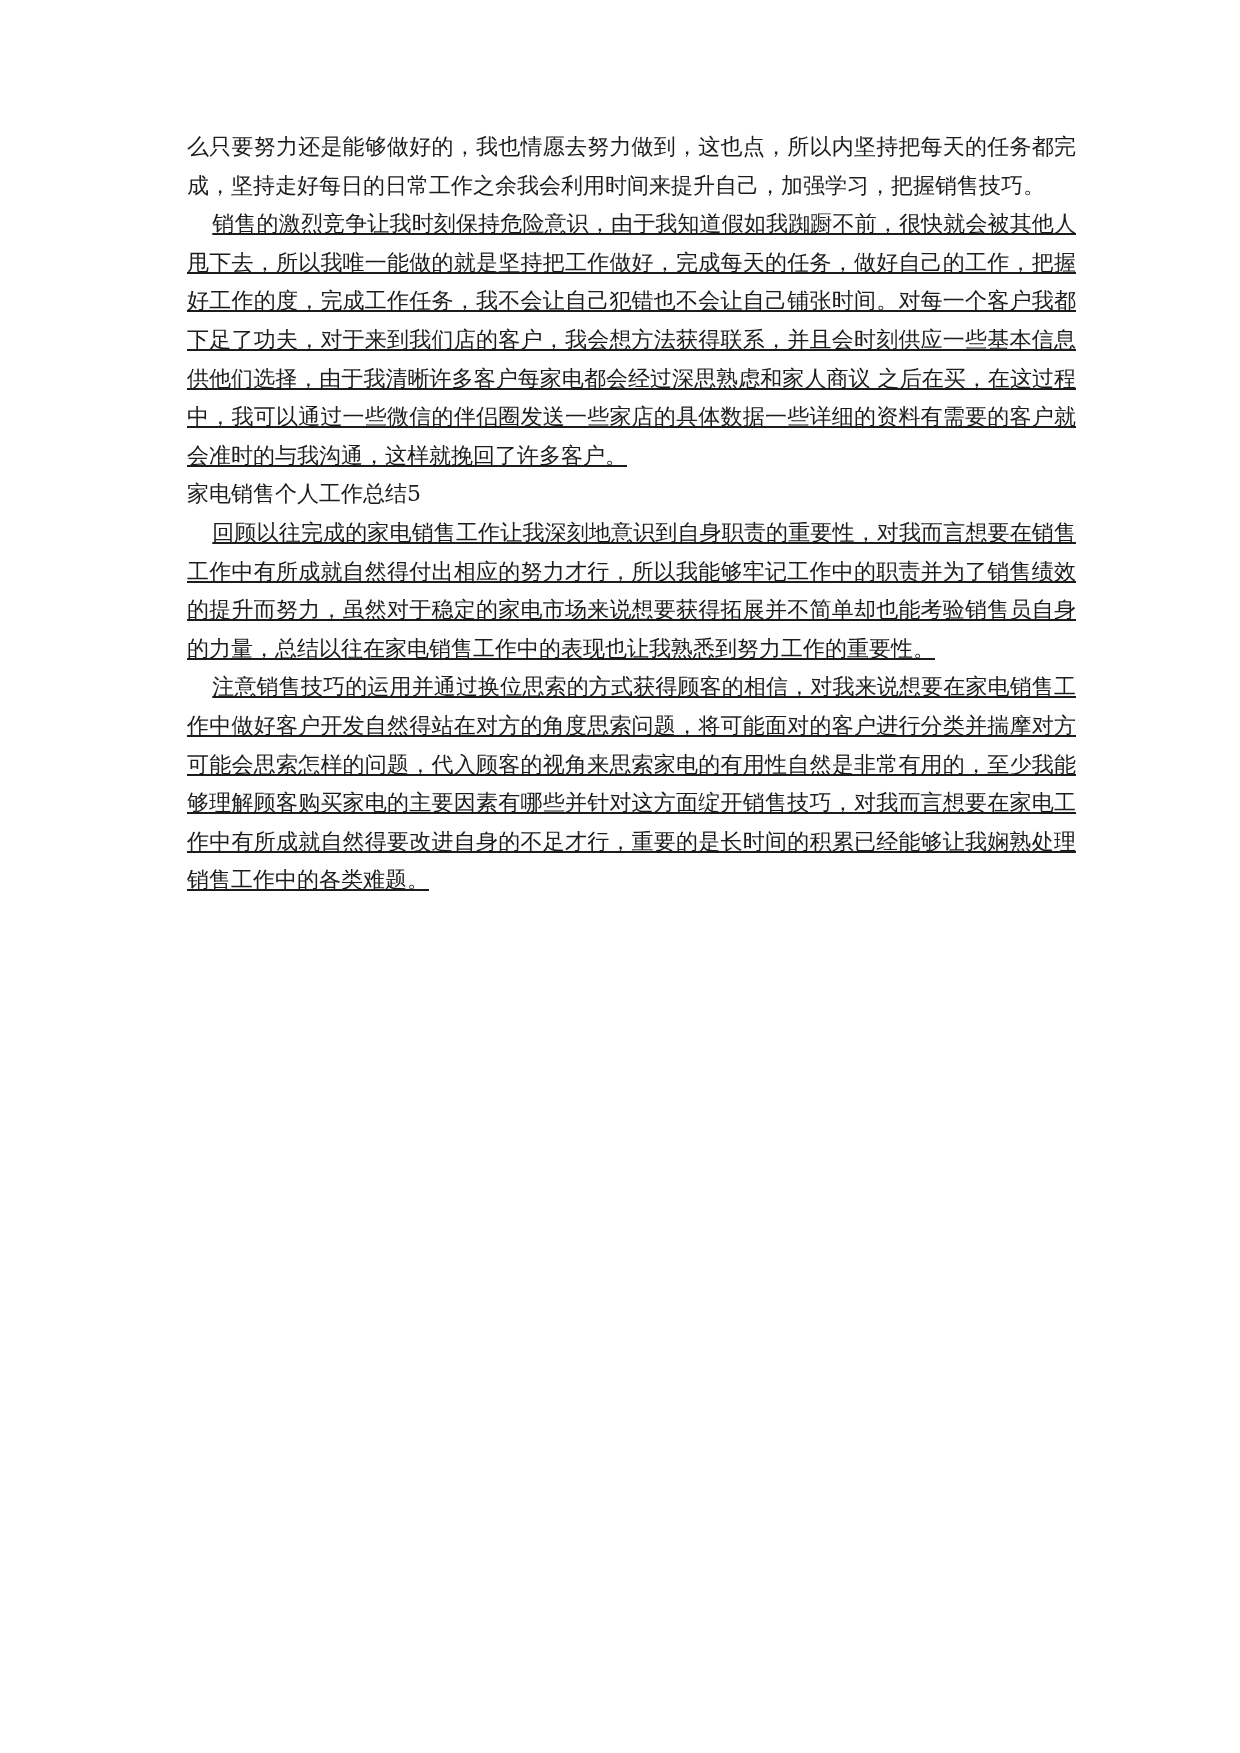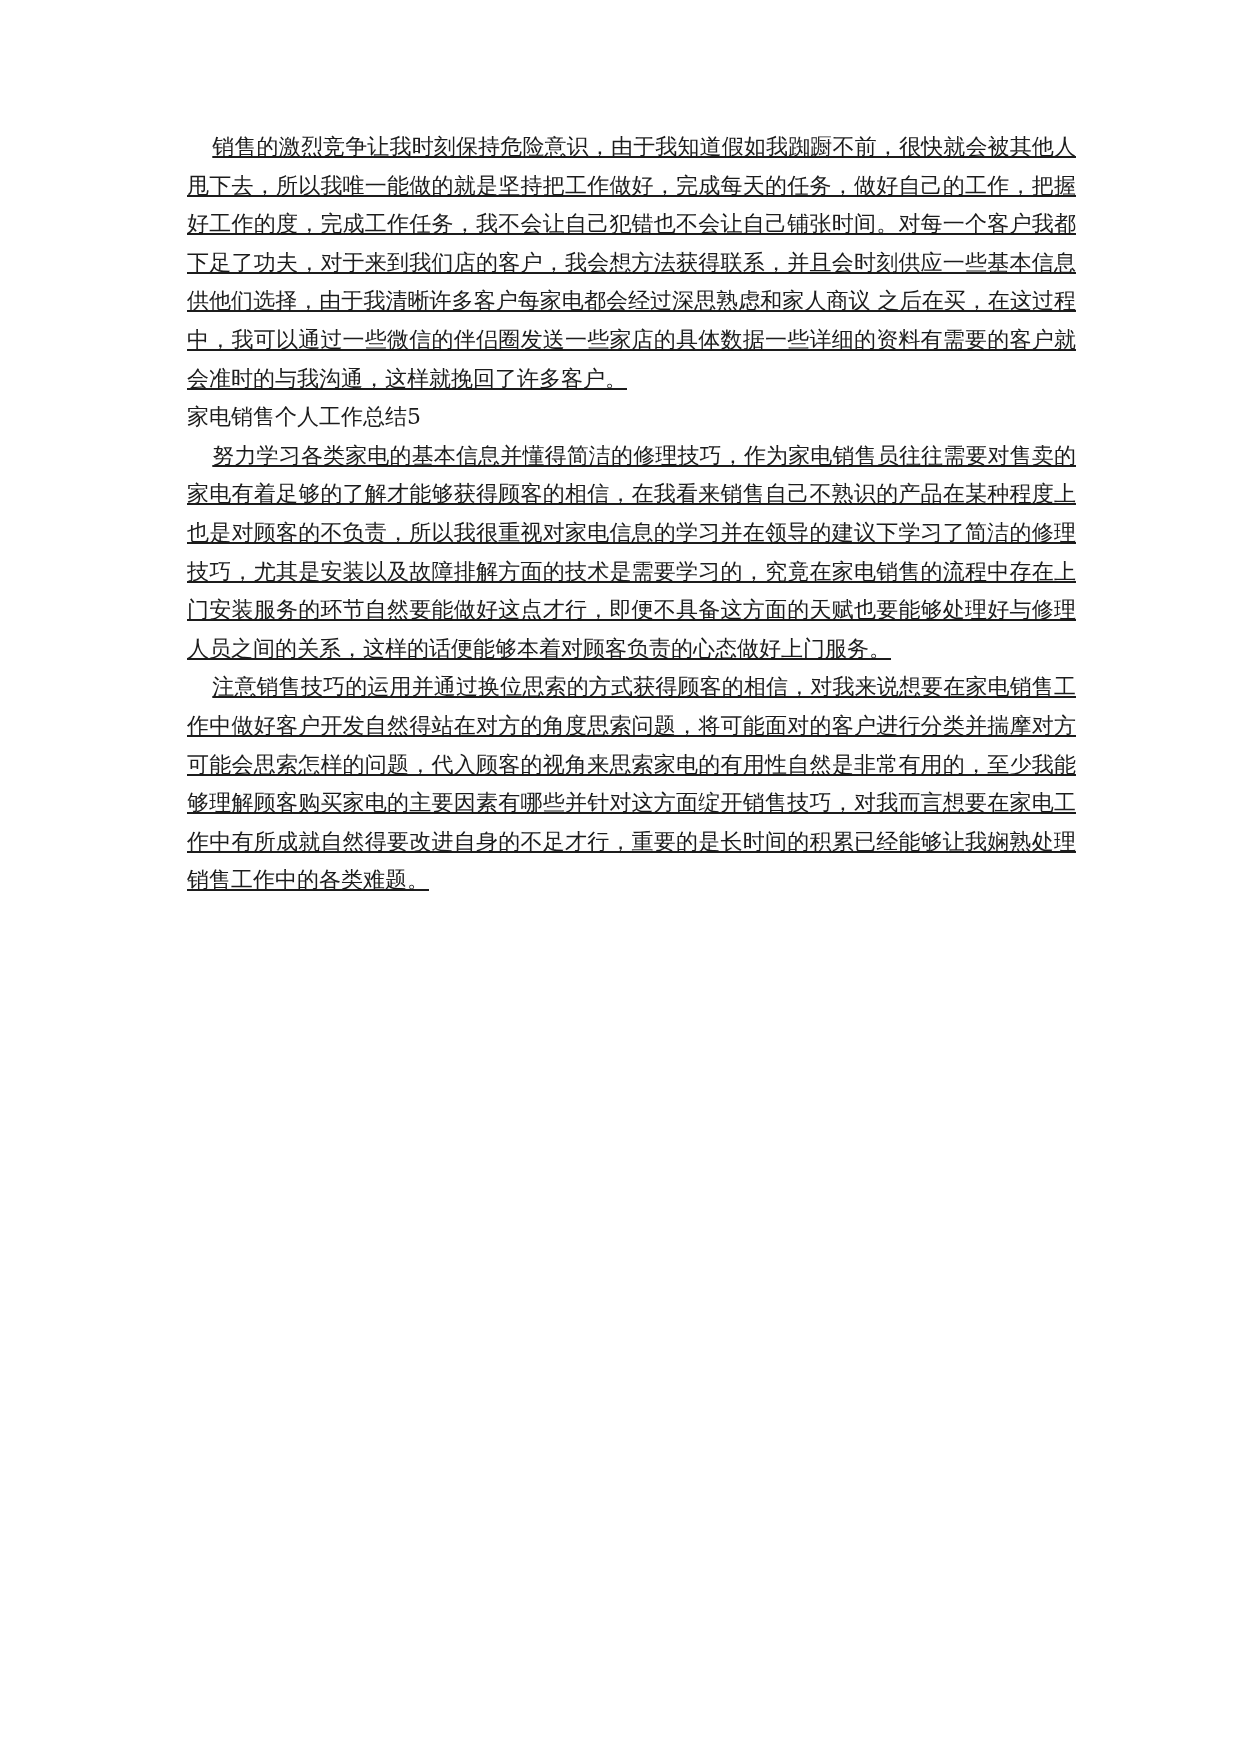--- a/index.html
+++ b/index.html
@@ -37,18 +37,19 @@
   }
   .doc-content p.heading {
     text-indent: 0;
   }
 </style>
 </head>
 <body>
 
 <div class="page">
   <div class="doc-content">
+    <p class="para">么只要努力还是能够做好的，我也情愿去努力做到，这也点，所以内坚持把每天的任务都完成，坚持走好每日的日常工作之余我会利用时间来提升自己，加强学习，把握销售技巧。</p>
     <p class="para indent">销售的激烈竞争让我时刻保持危险意识，由于我知道假如我踟蹰不前，很快就会被其他人甩下去，所以我唯一能做的就是坚持把工作做好，完成每天的任务，做好自己的工作，把握好工作的度，完成工作任务，我不会让自己犯错也不会让自己铺张时间。对每一个客户我都下足了功夫，对于来到我们店的客户，我会想方法获得联系，并且会时刻供应一些基本信息供他们选择，由于我清晰许多客户每家电都会经过深思熟虑和家人商议 之后在买，在这过程中，我可以通过一些微信的伴侣圈发送一些家店的具体数据一些详细的资料有需要的客户就会准时的与我沟通，这样就挽回了许多客户。</p>
     <p class="para heading">家电销售个人工作总结5</p>
-    <p class="para indent">努力学习各类家电的基本信息并懂得简洁的修理技巧，作为家电销售员往往需要对售卖的家电有着足够的了解才能够获得顾客的相信，在我看来销售自己不熟识的产品在某种程度上也是对顾客的不负责，所以我很重视对家电信息的学习并在领导的建议下学习了简洁的修理技巧，尤其是安装以及故障排解方面的技术是需要学习的，究竟在家电销售的流程中存在上门安装服务的环节自然要能做好这点才行，即便不具备这方面的天赋也要能够处理好与修理人员之间的关系，这样的话便能够本着对顾客负责的心态做好上门服务。</p>
+    <p class="para indent">回顾以往完成的家电销售工作让我深刻地意识到自身职责的重要性，对我而言想要在销售工作中有所成就自然得付出相应的努力才行，所以我能够牢记工作中的职责并为了销售绩效的提升而努力，虽然对于稳定的家电市场来说想要获得拓展并不简单却也能考验销售员自身的力量，总结以往在家电销售工作中的表现也让我熟悉到努力工作的重要性。</p>
     <p class="para indent">注意销售技巧的运用并通过换位思索的方式获得顾客的相信，对我来说想要在家电销售工作中做好客户开发自然得站在对方的角度思索问题，将可能面对的客户进行分类并揣摩对方可能会思索怎样的问题，代入顾客的视角来思索家电的有用性自然是非常有用的，至少我能够理解顾客购买家电的主要因素有哪些并针对这方面绽开销售技巧，对我而言想要在家电工作中有所成就自然得要改进自身的不足才行，重要的是长时间的积累已经能够让我娴熟处理销售工作中的各类难题。</p>
   </div>
 </div>
 
 </body></html>

